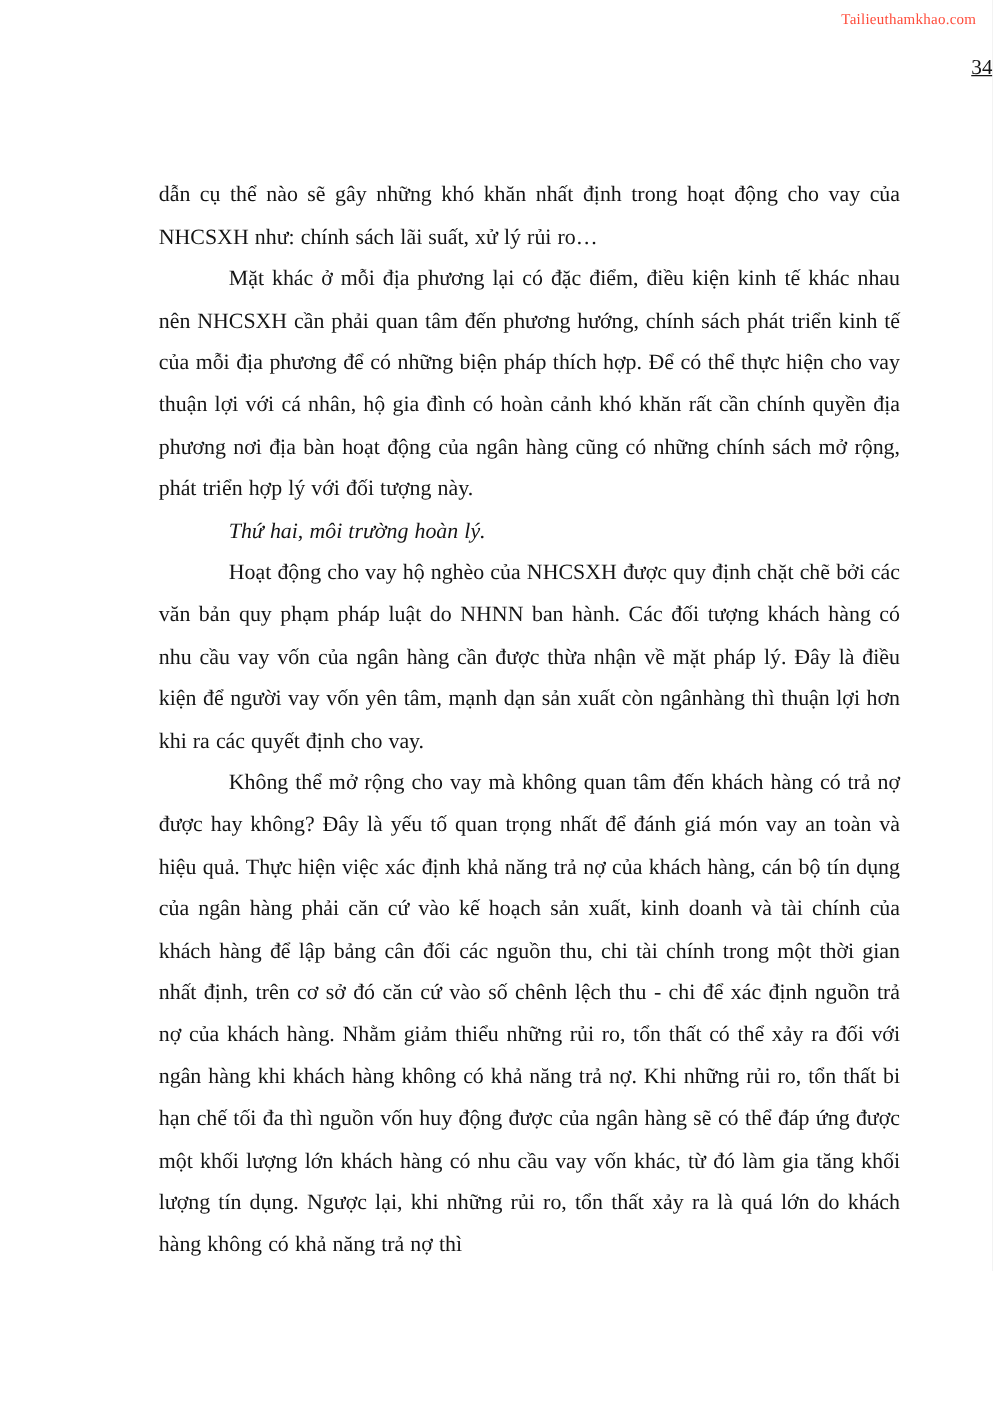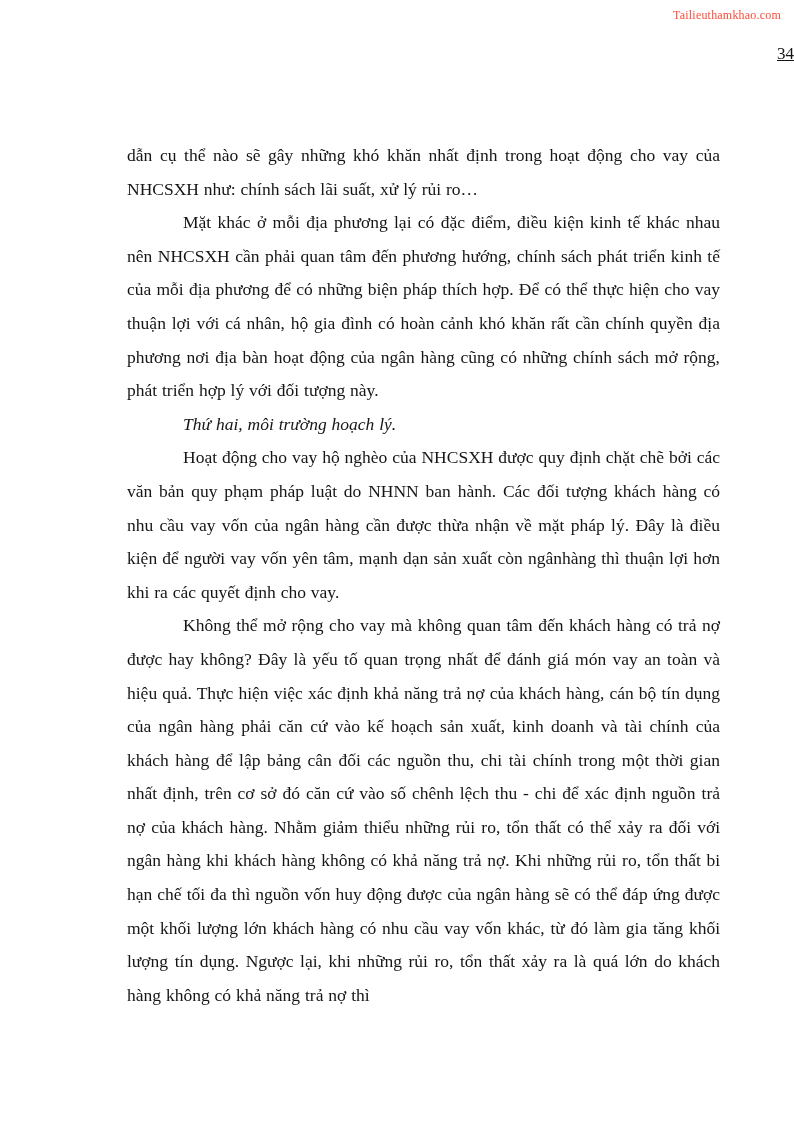--- a/index.html
+++ b/index.html
@@ -66,18 +66,18 @@
 
 <div class="page">
 
   <div class="watermark" style="color: rgb(255, 75, 58); font-family: Liberation Serif, serif;">Tailieuthamkhao.com</div>
 
   <div class="page-number">34</div>
 
   <div class="content">
     <p class="para-continuation">dẫn cụ thể nào sẽ gây những khó khăn nhất định trong hoạt động cho vay của NHCSXH như: chính sách lãi suất, xử lý rủi ro…</p>
     <p class="para-body">Mặt khác ở mỗi địa phương lại có đặc điểm, điều kiện kinh tế khác nhau nên NHCSXH cần phải quan tâm đến phương hướng, chính sách phát triển kinh tế của mỗi địa phương để có những biện pháp thích hợp. Để có thể thực hiện cho vay thuận lợi với cá nhân, hộ gia đình có hoàn cảnh khó khăn rất cần chính quyền địa phương nơi địa bàn hoạt động của ngân hàng cũng có những chính sách mở rộng, phát triển hợp lý với đối tượng này.</p>
-    <p class="para-heading">Thứ hai, môi trường hoạch lý.</p>
+    <p class="para-heading">Thứ hai, môi trường hoàn lý.</p>
     <p class="para-body">Hoạt động cho vay hộ nghèo của NHCSXH được quy định chặt chẽ bởi các văn bản quy phạm pháp luật do NHNN ban hành. Các đối tượng khách hàng có nhu cầu vay vốn của ngân hàng cần được thừa nhận về mặt pháp lý. Đây là điều kiện để người vay vốn yên tâm, mạnh dạn sản xuất còn ngânhàng thì thuận lợi hơn khi ra các quyết định cho vay.</p>
     <p class="para-body">Không thể mở rộng cho vay mà không quan tâm đến khách hàng có trả nợ được hay không? Đây là yếu tố quan trọng nhất để đánh giá món vay an toàn và hiệu quả. Thực hiện việc xác định khả năng trả nợ của khách hàng, cán bộ tín dụng của ngân hàng phải căn cứ vào kế hoạch sản xuất, kinh doanh và tài chính của khách hàng để lập bảng cân đối các nguồn thu, chi tài chính trong một thời gian nhất định, trên cơ sở đó căn cứ vào số chênh lệch thu - chi để xác định nguồn trả nợ của khách hàng. Nhằm giảm thiểu những rủi ro, tổn thất có thể xảy ra đối với ngân hàng khi khách hàng không có khả năng trả nợ. Khi những rủi ro, tổn thất bi hạn chế tối đa thì nguồn vốn huy động được của ngân hàng sẽ có thể đáp ứng được một khối lượng lớn khách hàng có nhu cầu vay vốn khác, từ đó làm gia tăng khối lượng tín dụng. Ngược lại, khi những rủi ro, tổn thất xảy ra là quá lớn do khách hàng không có khả năng trả nợ thì</p>
   </div>
 
 </div>
 
 </body></html>

